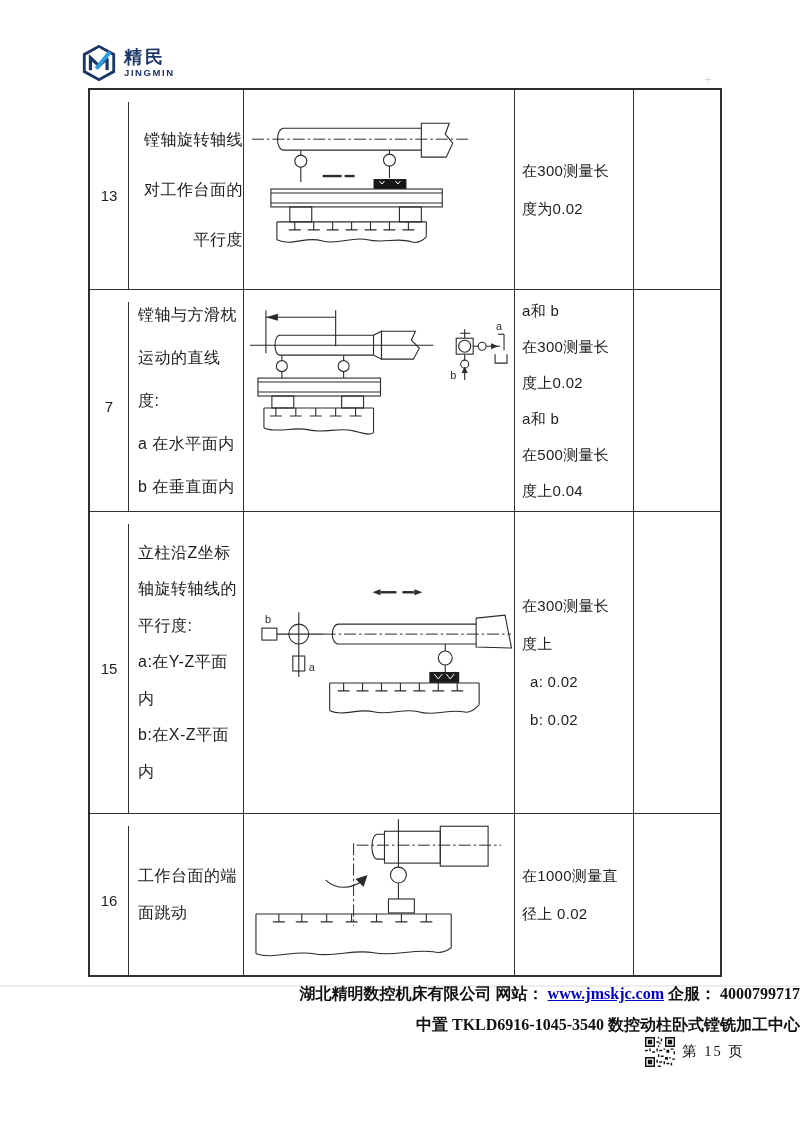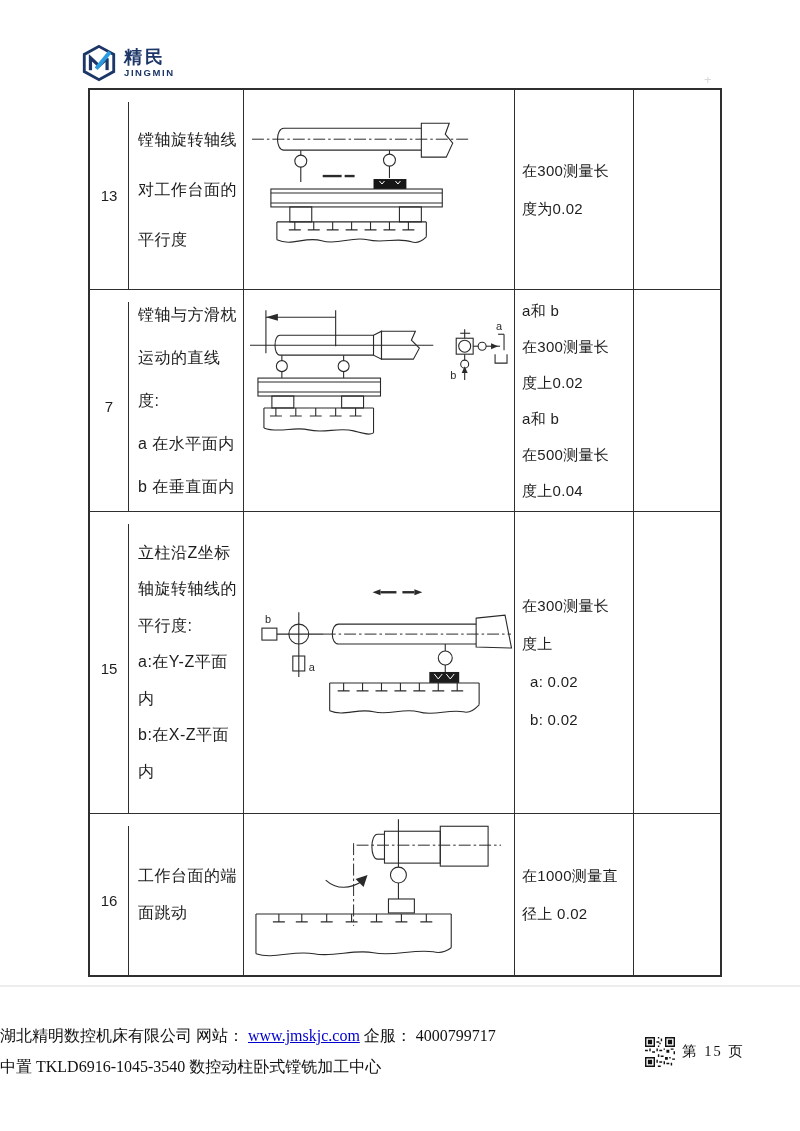--- a/index.html
+++ b/index.html
@@ -16,38 +16,38 @@
        grid-template-rows:200px 222px 302px 161px;
        border:2px solid #2f2f2f;box-sizing:border-box;}
   .cell{border-right:1.4px solid #2f2f2f;border-bottom:1.4px solid #2f2f2f;
         box-sizing:border-box;overflow:hidden;position:relative;}
   .cell.last-col{border-right:none;}
   .cell.last-row{border-bottom:none;}
   .no-cell{display:flex;align-items:center;justify-content:center;font-size:15px;color:#1d1d1d;margin-top:12px;}
   .lines{display:flex;flex-direction:column;justify-content:center;height:100%;box-sizing:border-box;}
   .desc .lines{padding-left:9px;font-size:16px;letter-spacing:0.5px;color:#1d1d1d;}
   .tol  .lines{padding-left:7px;font-size:15px;letter-spacing:0.3px;color:#1d1d1d;}
-  .lh50 .lines div{line-height:50px;}
+  .lh50 .lines div{line-height:50px;text-align:right;}
   .lh43 .lines div{line-height:43px;}
   .lh37 .lines div{line-height:36.5px;}
   .lh38 .lines div{line-height:38px;}
   .lh36 .lines div{line-height:36px;}
   .indent{padding-left:8px;}
   .fig{display:flex;align-items:center;justify-content:center;}
   .fig svg{display:block;}
   svg .ln{stroke:#2a2a2a;stroke-width:1.1;fill:none;}
   svg .thick{stroke:#2a2a2a;stroke-width:2.4;fill:none;}
   svg .cl{stroke:#2a2a2a;stroke-width:1;fill:none;stroke-dasharray:12,3,2.5,3;}
   svg .fl{fill:#2a2a2a;stroke:none;}
   svg text{font-family:"Liberation Sans",sans-serif;font-size:11px;fill:#2a2a2a;}
   
   .artifact-line{position:absolute;left:0;top:985px;width:800px;height:2px;background:#ededed;}
   .corner-tick{position:absolute;left:704px;top:72px;color:#d9d9d9;font-size:13px;}
-  .footer{position:absolute;left:0;top:1026px;width:800px;text-align:left;
-          font-family:"Liberation Serif", serif;font-size:16px;color:#111;}
+  .footer{position:absolute;left:0;top:984px;width:800px;text-align:right;
+          font-family:"Liberation Serif", serif;font-size:16px;color:#111;font-weight:bold;}
   .footer .line2{margin-top:10px;}
   .footer a{color:#0000cc;text-decoration:underline;}
   .qr{position:absolute;left:645px;top:1037px;width:30px;height:30px;}
   .pageno{position:absolute;left:682px;top:1042px;font-family:"Liberation Serif", serif;
           font-size:14.5px;color:#111;letter-spacing:2px;white-space:nowrap;text-align:center;}
 </style>
 </head>
 <body>
 
 <div class="page">

